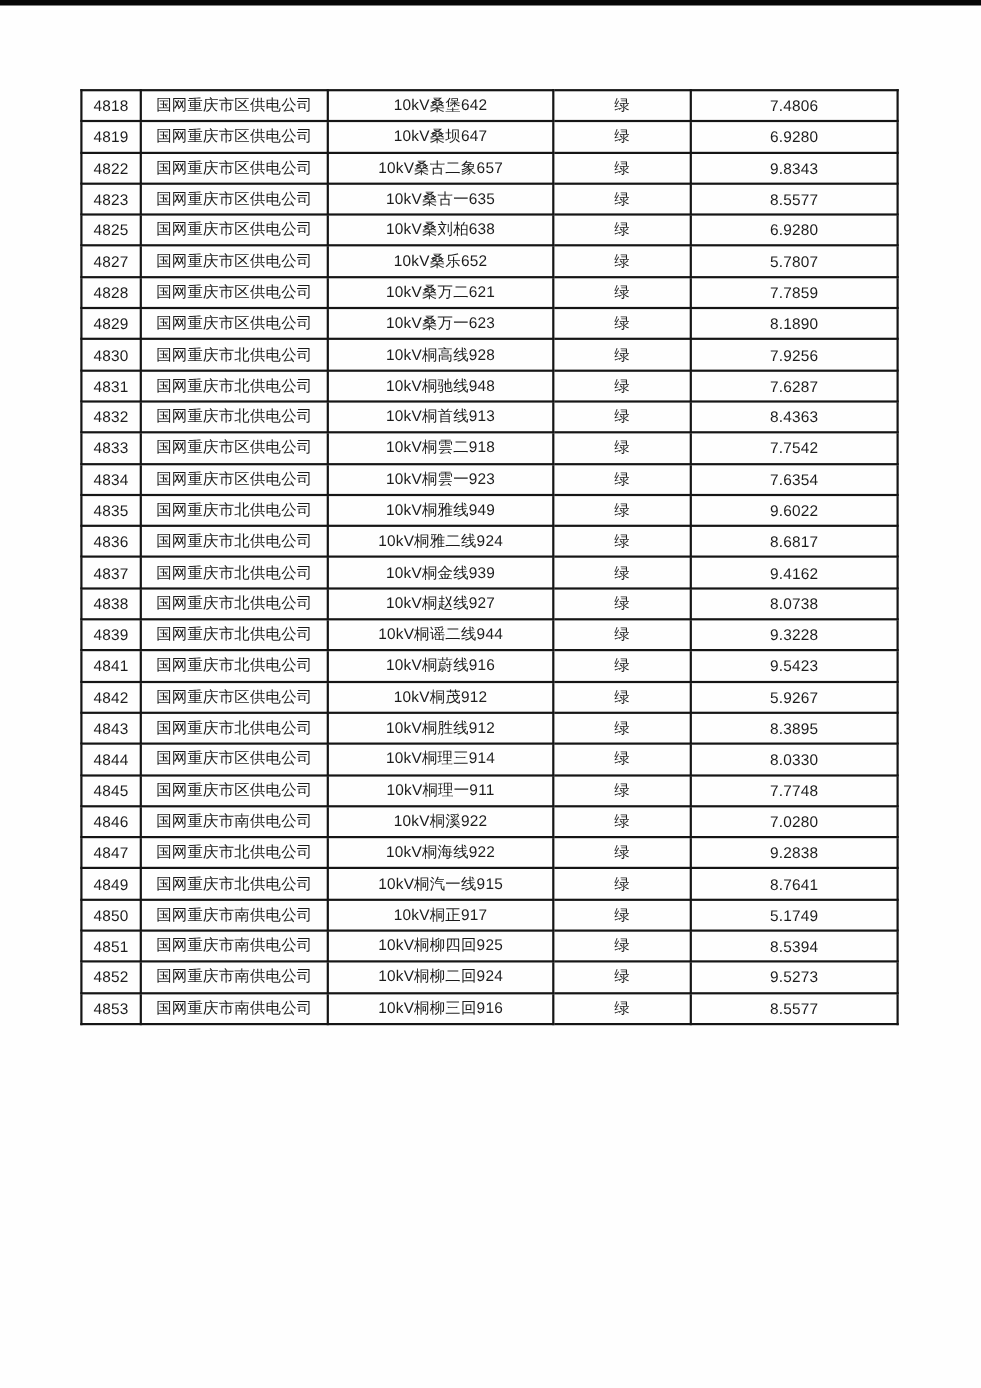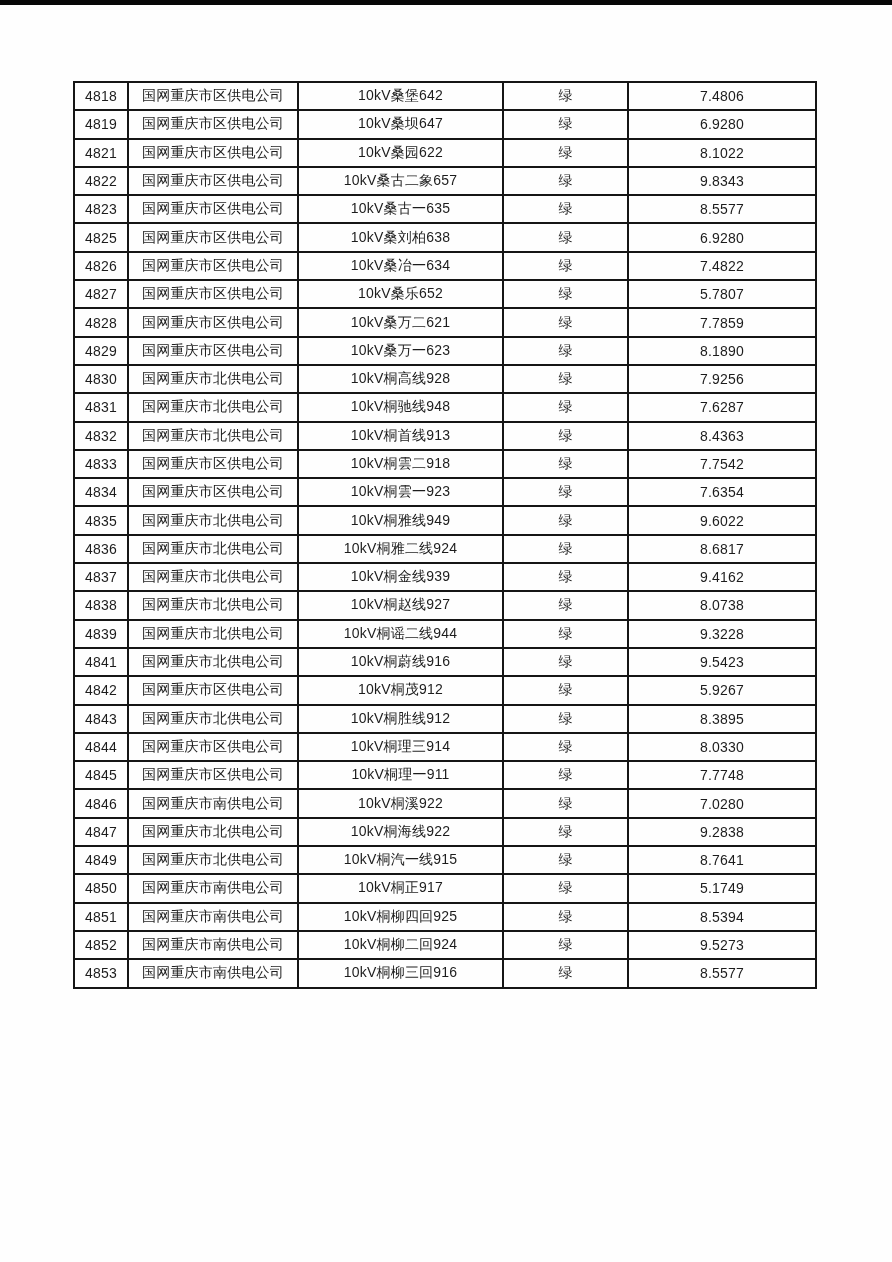--- a/index.html
+++ b/index.html
@@ -70,27 +70,20 @@
 
   <tr>
     <td class="cell-id">4819</td>
     <td class="cell-company">国网重庆市区供电公司</td>
     <td class="cell-line">10kV桑坝647</td>
     <td class="cell-status">绿</td>
     <td class="cell-value">6.9280</td>
   </tr>
 
 
-  <tr>
-    <td class="cell-id">4821</td>
-    <td class="cell-company">国网重庆市区供电公司</td>
-    <td class="cell-line">10kV桑园622</td>
-    <td class="cell-status">绿</td>
-    <td class="cell-value">8.1022</td>
-  </tr>
 
   <tr>
     <td class="cell-id">4822</td>
     <td class="cell-company">国网重庆市区供电公司</td>
     <td class="cell-line">10kV桑古二象657</td>
     <td class="cell-status">绿</td>
     <td class="cell-value">9.8343</td>
   </tr>
 
   <tr>
@@ -103,27 +96,20 @@
 
 
   <tr>
     <td class="cell-id">4825</td>
     <td class="cell-company">国网重庆市区供电公司</td>
     <td class="cell-line">10kV桑刘柏638</td>
     <td class="cell-status">绿</td>
     <td class="cell-value">6.9280</td>
   </tr>
 
-  <tr>
-    <td class="cell-id">4826</td>
-    <td class="cell-company">国网重庆市区供电公司</td>
-    <td class="cell-line">10kV桑冶一634</td>
-    <td class="cell-status">绿</td>
-    <td class="cell-value">7.4822</td>
-  </tr>
 
   <tr>
     <td class="cell-id">4827</td>
     <td class="cell-company">国网重庆市区供电公司</td>
     <td class="cell-line">10kV桑乐652</td>
     <td class="cell-status">绿</td>
     <td class="cell-value">5.7807</td>
   </tr>
 
   <tr>

